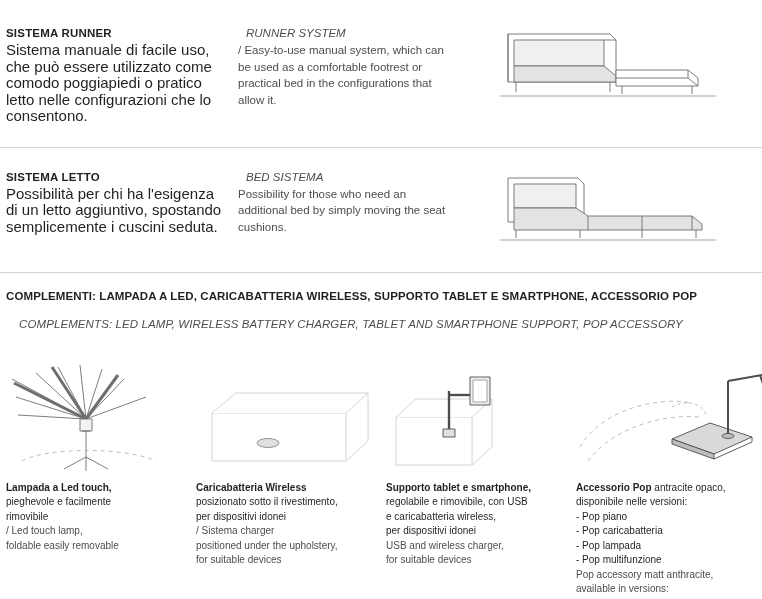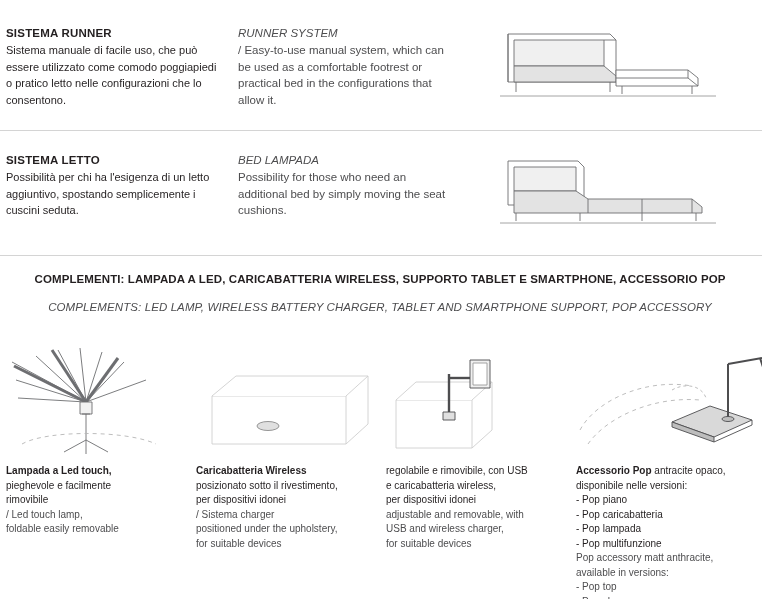--- a/index.html
+++ b/index.html
@@ -45,28 +45,28 @@
     align-items: flex-start;
   }
   .f-title {
     font-size: 11.5px;
     font-weight: bold;
     letter-spacing: 0.2px;
     margin: 0 0 1px 0;
     line-height: 15px;
   }
   .f-body {
-    font-size: 11px;
+    font-size: 15px;
     line-height: 16.5px;
     margin: 0;
   }
   .f-title-en {
     font-size: 11.5px;
     font-style: italic;
-    margin: 0 0 1px 0;
+    margin: 0 0 1px 8px;
     line-height: 15px;
     color: #4d4d4f;
   }
   .f-body-en {
     font-size: 11.5px;
     line-height: 16.5px;
     margin: 0;
     color: #4d4d4f;
   }
 
@@ -170,21 +170,21 @@
   </div>
 
   <div class="divider" style="margin-top:22px;"></div>
 
   <div class="feature-row" style="padding-top:22px;">
     <div class="col-it">
       <div class="f-title">SISTEMA LETTO</div>
       <div class="f-body">Possibilità per chi ha l'esigenza di un letto aggiuntivo, spostando semplicemente i cuscini seduta.</div>
     </div>
     <div class="col-en">
-      <div class="f-title-en">BED LAMPADA</div>
+      <div class="f-title-en">BED SISTEMA</div>
       <div class="f-body-en">Possibility for those who need an additional bed by simply moving the seat cushions.</div>
     </div>
     <div class="col-img">
       <svg width="240" height="80" viewBox="0 0 240 80">
         <g fill="none" stroke="#6d6e71" stroke-width="0.9">
 
           <path d="M16 8 L86 8 L92 14 L92 52 L16 52 Z" fill="#ffffff"></path>
           <path d="M22 14 L84 14 L84 38 L22 38 Z" fill="#f0f0f0"></path>
 
           <path d="M22 38 L84 38 L96 46 L200 46 L210 54 L210 60 L22 60 Z" fill="#e3e3e3"></path>
@@ -193,21 +193,21 @@
 
           <path d="M24 60 L24 68 M88 60 L88 68 M150 60 L150 68 M204 60 L204 68"></path>
           <path d="M8 70 L224 70" stroke="#9a9a9a"></path>
         </g>
       </svg>
     </div>
   </div>
 
   <div class="divider" style="margin-top:22px;"></div>
 
-  <div class="comp-head" style="padding-top:16px;text-align:center;">
+  <div class="comp-head" style="padding-top:16px;">
     <div class="comp-title">COMPLEMENTI: LAMPADA A LED, CARICABATTERIA WIRELESS, SUPPORTO TABLET E SMARTPHONE, ACCESSORIO POP</div>
     <div class="comp-sub">COMPLEMENTS: LED LAMP, WIRELESS BATTERY CHARGER, TABLET AND SMARTPHONE SUPPORT, POP ACCESSORY</div>
   </div>
 
   <div class="comp-grid" style="padding-top:16px;">
 
     <div class="comp-item">
       <div class="comp-art">
         <svg width="180" height="118" viewBox="0 0 180 118">
           <g stroke="#6d6e71" fill="none" stroke-width="0.9">
@@ -283,24 +283,24 @@
             <path d="M63 34 L84 34" stroke-width="2.4" stroke="#4d4d4f"></path>
 
             <path d="M84 16 L104 16 L104 44 L84 44 Z" fill="#efefef" stroke="#4d4d4f"></path>
             <path d="M87 19 L101 19 L101 41 L87 41 Z" fill="#ffffff" stroke="#9a9a9a"></path>
 
             <path d="M57 68 L69 68 L69 76 L57 76 Z" fill="#e0e0e0" stroke="#4d4d4f"></path>
           </g>
         </svg>
       </div>
       <div class="comp-text">
+        <span class="it"><b>Supporto tablet e smartphone,</b></span>
         <span class="line it">regolabile e rimovibile,  con USB</span>
         <span class="line it">e caricabatteria wireless,</span>
         <span class="line it">per dispositivi idonei</span>
-        <span class="en">adjustable and removable, with</span>
         <span class="en">USB and wireless charger,</span>
         <span class="en">for suitable devices</span>
       </div>
     </div>
 
     <div class="comp-item" style="padding-right:0;">
       <div class="comp-art">
         <svg width="190" height="118" viewBox="0 0 190 118">
           <g stroke="#6d6e71" fill="none" stroke-width="0.9">
 

